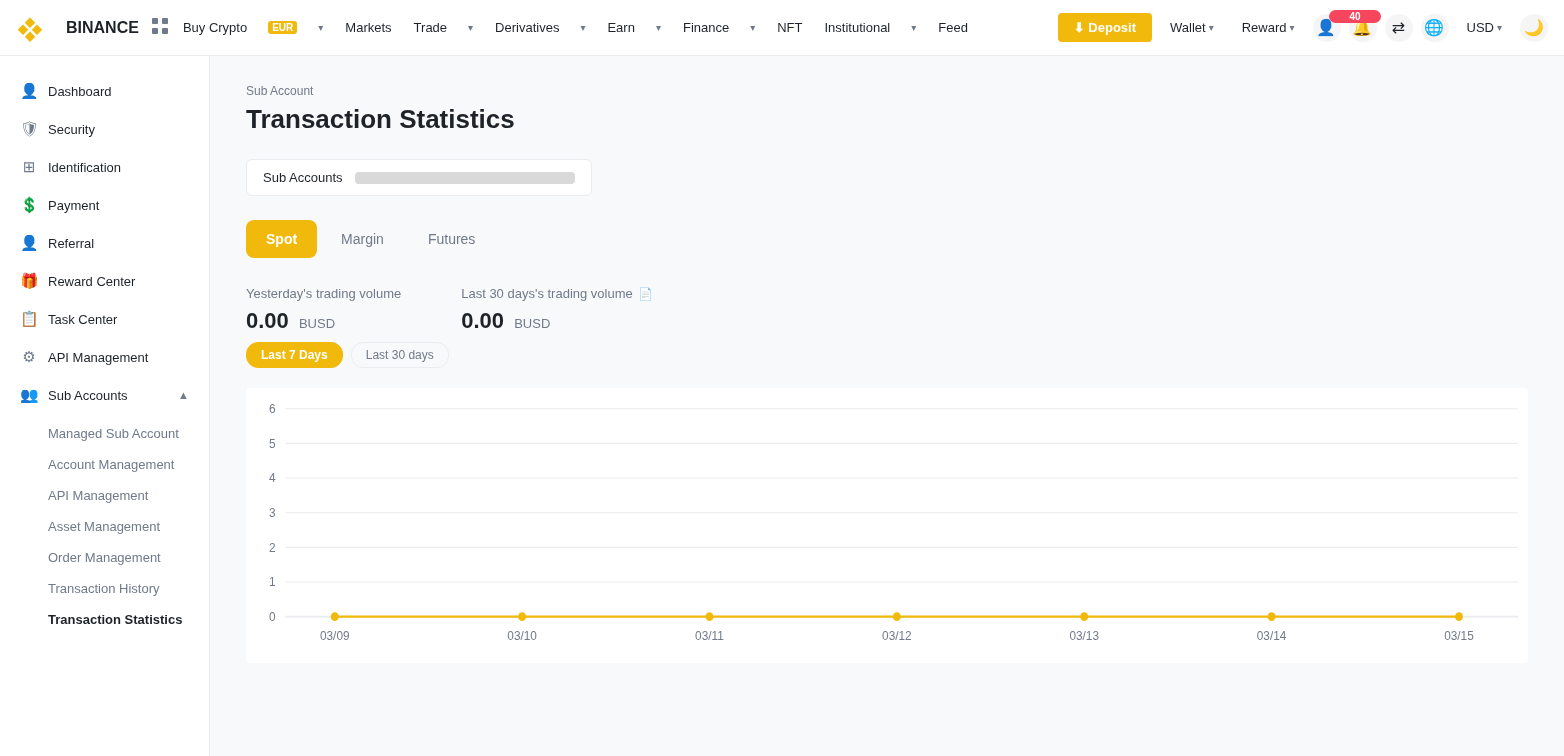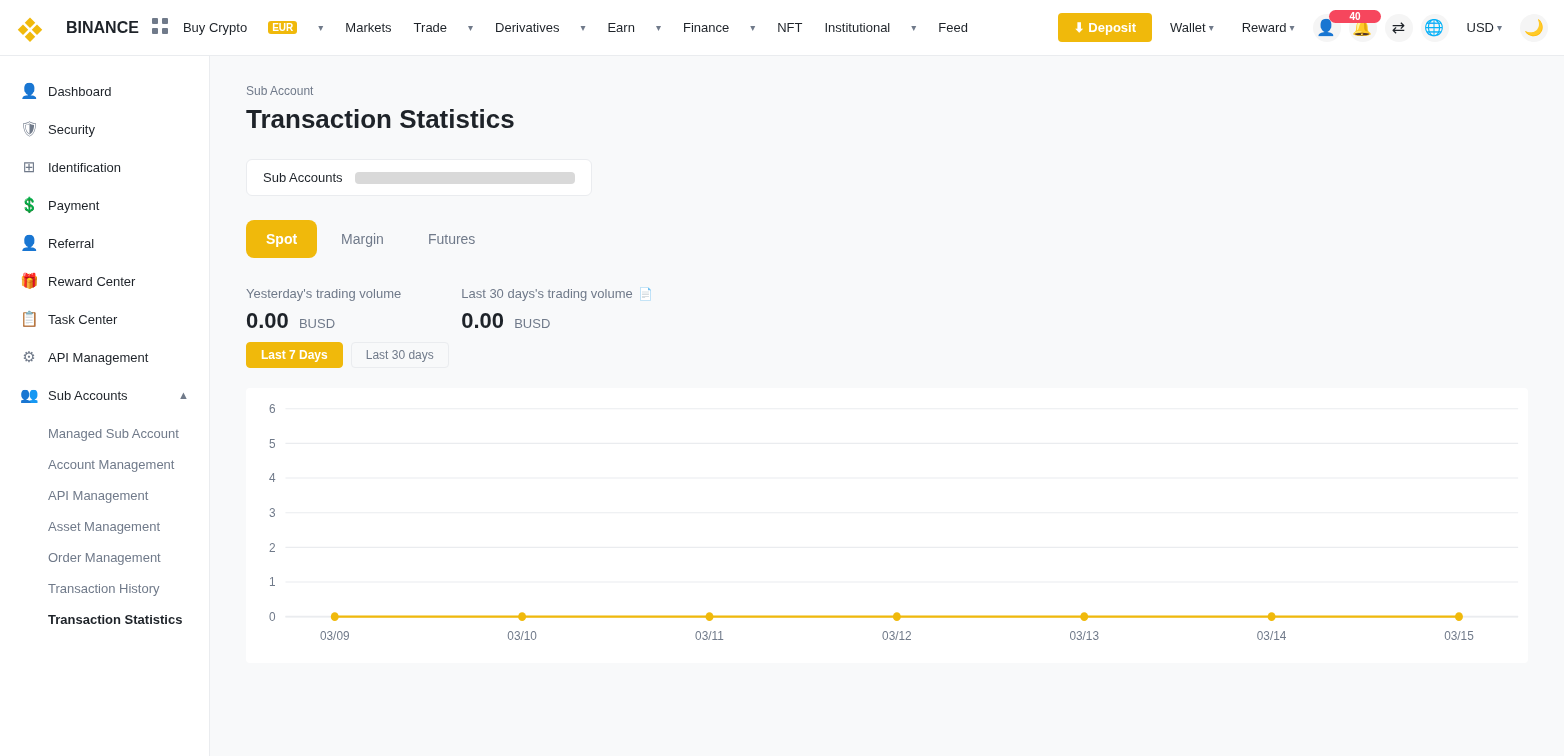--- a/index.html
+++ b/index.html
@@ -71,21 +71,21 @@
     .stat-label { font-size: 13px; color: #707a8a; margin-bottom: 4px; display: flex; align-items: center; gap: 6px; }
     .stat-value { font-size: 22px; font-weight: 700; color: #1e2329; margin-top: 7px; }
     .stat-value .unit { font-size: 13px; font-weight: 400; color: #707a8a; margin-left: 4px; }
 
     
     .stats-note { font-size: 12px; color: #707a8a; margin-bottom: 24px; line-height: 1.6; }
 
     
     .date-filter-row { display: flex; gap: 8px; margin-bottom: 20px; align-items: center; }
     .date-filter-btn {
-      padding: 5px 14px; border-radius: 4px; font-size: 12px; cursor: pointer;
+      padding: 5px 14px; border-radius: 12px; font-size: 12px; cursor: pointer;
       border: 1px solid #eaecef; background: transparent; color: #707a8a;
     }
     .date-filter-btn.active { background: #f0b90b; color: #fff; border-color: #f0b90b; font-weight: 600; }
 
     
     .chart-container { background: #fff; padding: 16px 0 0 0; border-radius: 4px; position: relative; }
 
     
     .logo-diamond { fill: #f0b90b; }
   </style>

